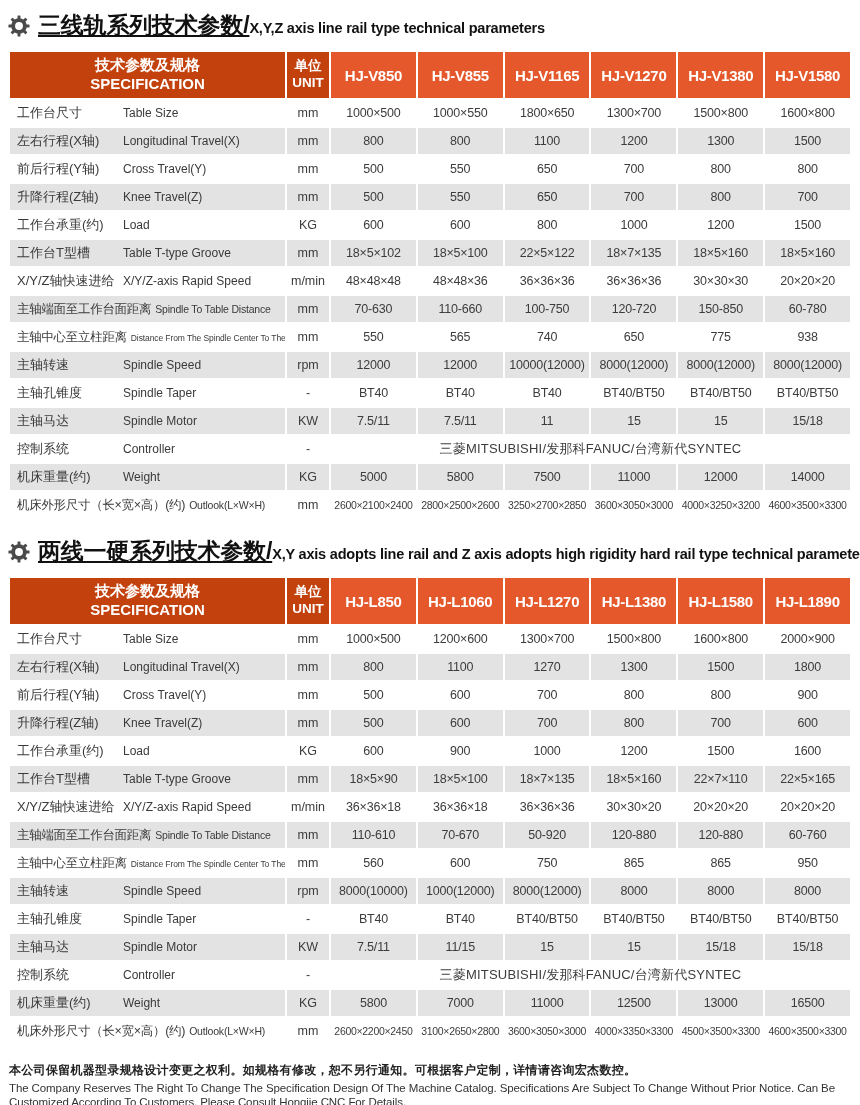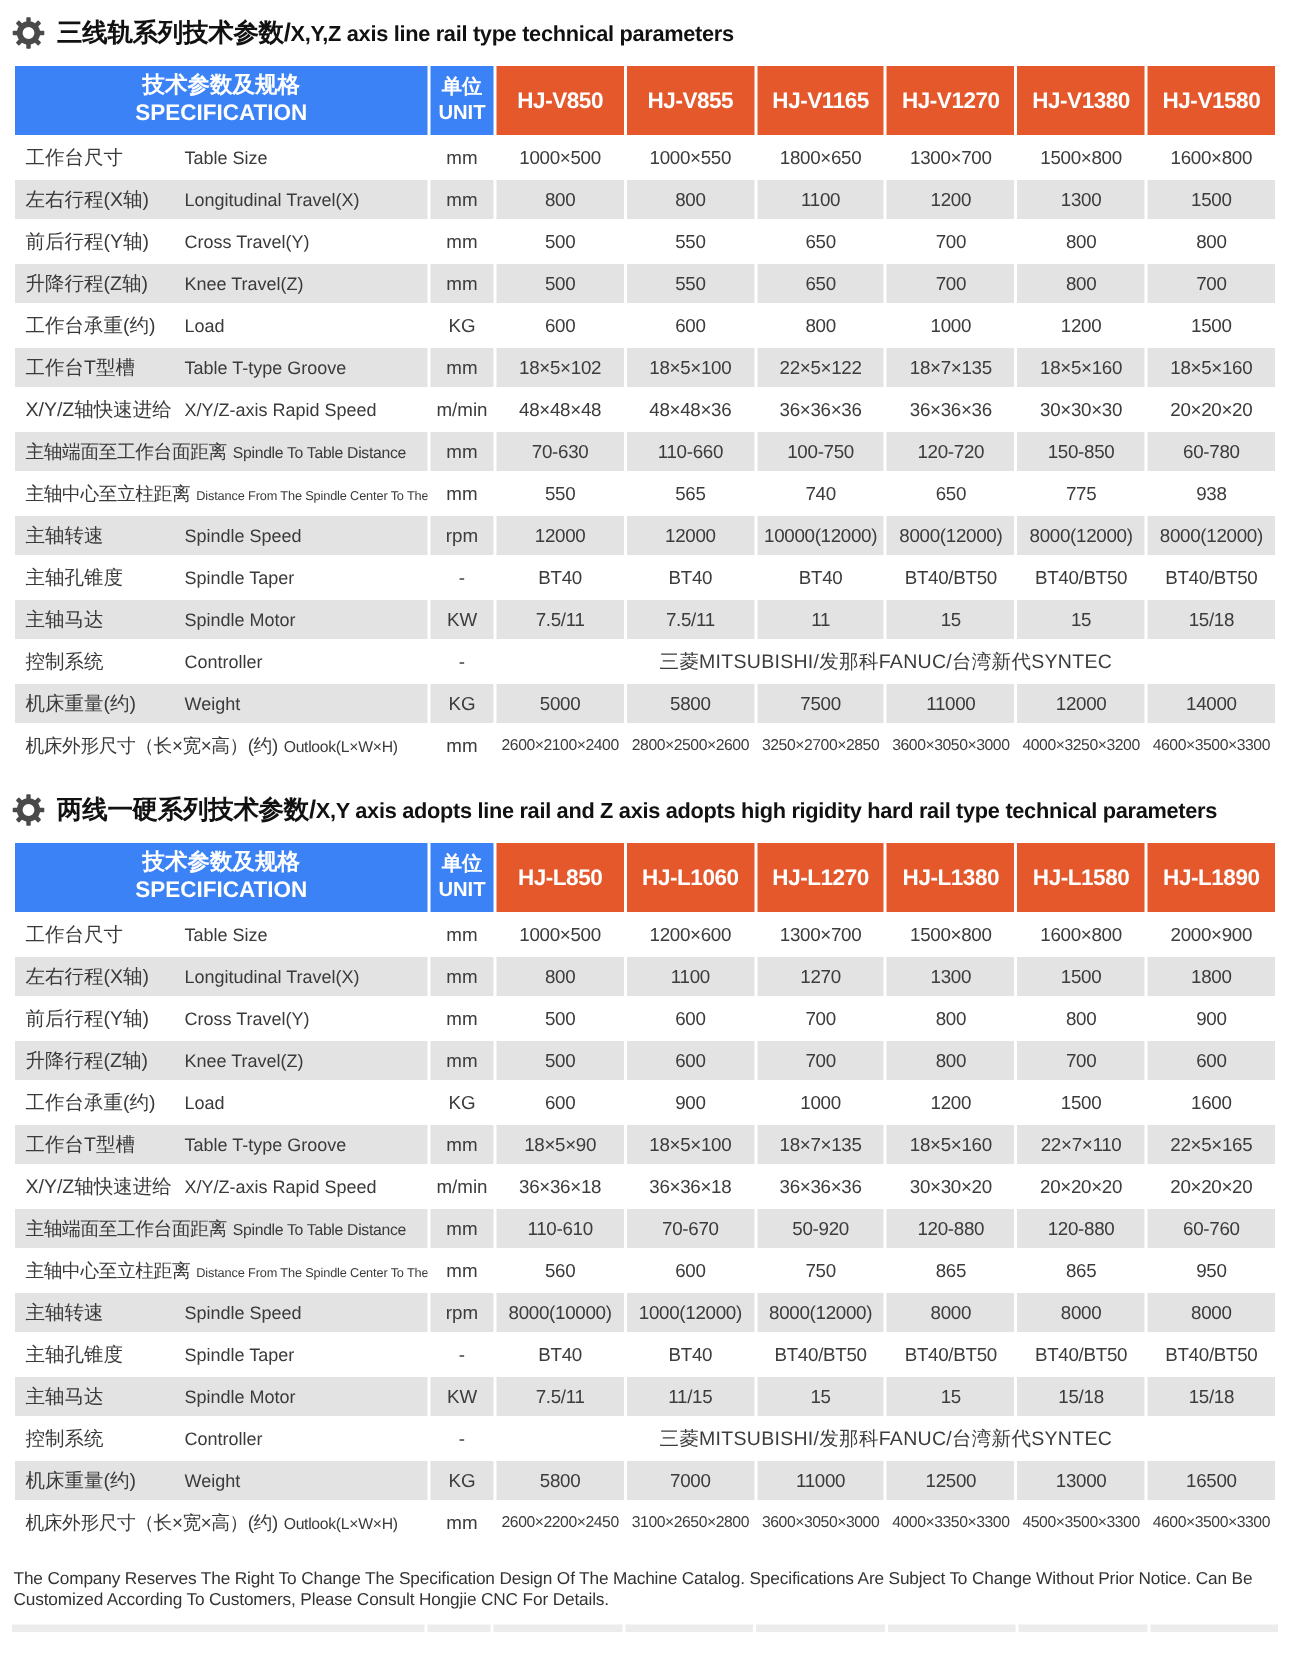--- a/index.html
+++ b/index.html
@@ -7,28 +7,28 @@
     font-family: "Liberation Sans", "DejaVu Sans", sans-serif;
     background:#ffffff; color:#3c3c3c;
     width:860px;
   }
   .page { width:860px; min-height:1105px; padding:8px 8px 0 8px; background:#fff; }
 
   
   .section-title { display:flex; align-items:center; gap:8px; margin:2px 0 9px 0; }
   .section-title .gear { flex:0 0 auto; }
   .title-text { font-weight:bold; color:#111; white-space:nowrap; letter-spacing:-0.2px; }
-  .title-text .t-zh { font-size:17px; }
+  .title-text .t-zh { font-size:23px;text-decoration:underline; }
   .title-text .t-en { font-size:14.5px; }
 
   
   table.spec { width:844px; border-collapse:separate; border-spacing:2px; table-layout:fixed; margin-bottom:16px; }
   th, td { overflow:hidden; }
   th.h-spec, th.h-unit {
-    background:#3b82f6; color:#fff; text-align:center; vertical-align:middle;
+    background:#c2410c; color:#fff; text-align:center; vertical-align:middle;
     height:46px; font-weight:bold; line-height:1.25;
   }
   th.h-spec { font-size:15px; }
   th.h-unit { font-size:13.5px; }
   th.h-model {
     background:#e4582b; color:#fff; text-align:center; vertical-align:middle;
     height:46px; font-weight:bold; font-size:15px; letter-spacing:-0.3px; white-space:nowrap;
   }
   tr.r-w td { background:#ffffff; }
   tr.r-g td { background:#e3e3e3; }
@@ -444,20 +444,21 @@
           <td class="c-val small">3100×2650×2800</td>
           <td class="c-val small">3600×3050×3000</td>
           <td class="c-val small">4000×3350×3300</td>
           <td class="c-val small">4500×3500×3300</td>
           <td class="c-val small">4600×3500×3300</td>
         </tr>
       </tbody>
     </table>
 
   <div class="footer">
+    <div class="f-zh">本公司保留机器型录规格设计变更之权利。如规格有修改，恕不另行通知。可根据客户定制，详情请咨询宏杰数控。</div>
     <div class="f-en">The Company Reserves The Right To Change The Specification Design Of The Machine Catalog. Specifications Are Subject To Change Without Prior Notice. Can Be Customized According To Customers, Please Consult Hongjie CNC For Details.</div>
   </div>
 
   <div class="bottom-strip">
     <div class="seg s1"></div>
       <div class="seg s2"></div>
     <div class="seg sm"></div>
       <div class="seg sm"></div>
       <div class="seg sm"></div>
     <div class="seg sm"></div>

